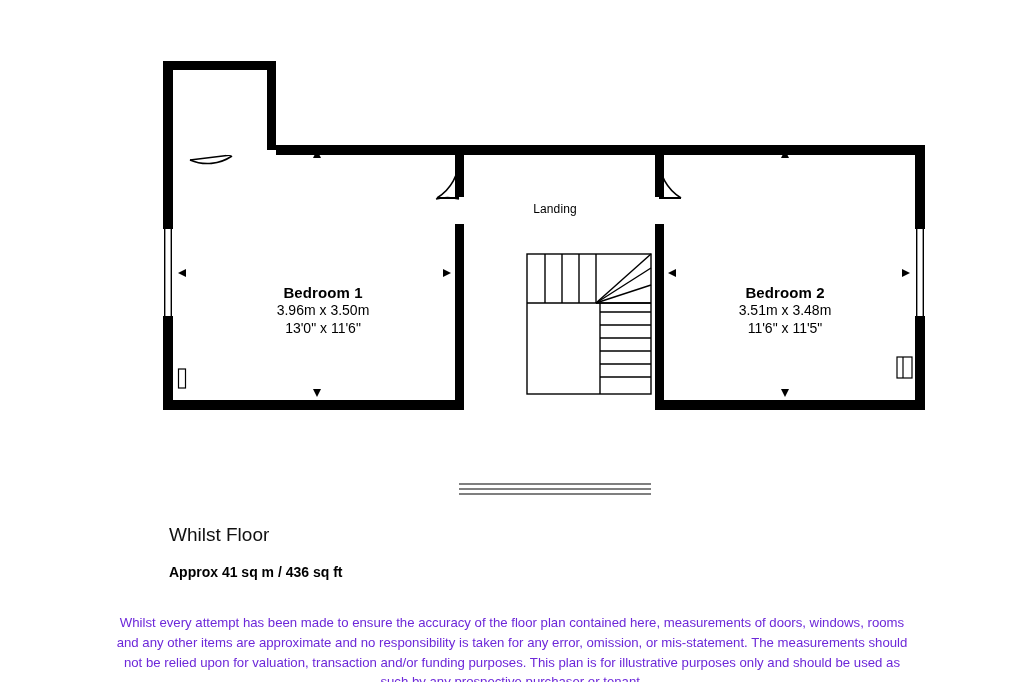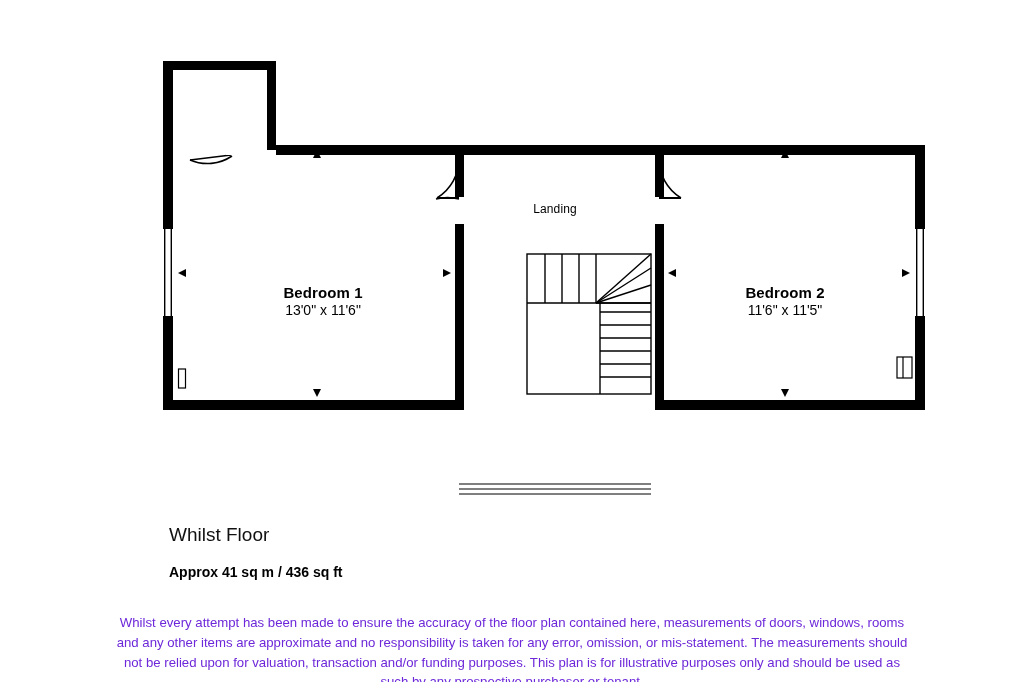--- a/index.html
+++ b/index.html
@@ -191,25 +191,27 @@
 
       <polygon points="781,158 789,158 785,150"></polygon>
       <polygon points="781,389 789,389 785,397"></polygon>
       <polygon points="676,269 676,277 668,273"></polygon>
       <polygon points="902,269 902,277 910,273"></polygon>
     </g>
   </svg>
 
   <div class="room-label" id="bedroom1-label">
     <div class="room-name">Bedroom 1</div>
+    <div class="room-dim">3.96m x 3.50m</div>
     <div class="room-dim">13'0" x 11'6"</div>
   </div>
 
   <div class="room-label" id="bedroom2-label">
     <div class="room-name">Bedroom 2</div>
+    <div class="room-dim">3.51m x 3.48m</div>
     <div class="room-dim">11'6" x 11'5"</div>
   </div>
 
   <div class="landing-label" id="landing-label">Landing</div>
 
   <div id="footer">
     <div id="floor-title">Whilst Floor</div>
     <div id="floor-area">Approx 41 sq m / 436 sq ft</div>
     <div id="disclaimer">Whilst every attempt has been made to ensure the accuracy of the floor plan contained here, measurements of doors, windows, rooms and any other items are approximate and no responsibility is taken for any error, omission, or mis-statement. The measurements should not be relied upon for valuation, transaction and/or funding purposes. This plan is for illustrative purposes only and should be used as such by any prospective purchaser or tenant.</div>
   </div>

